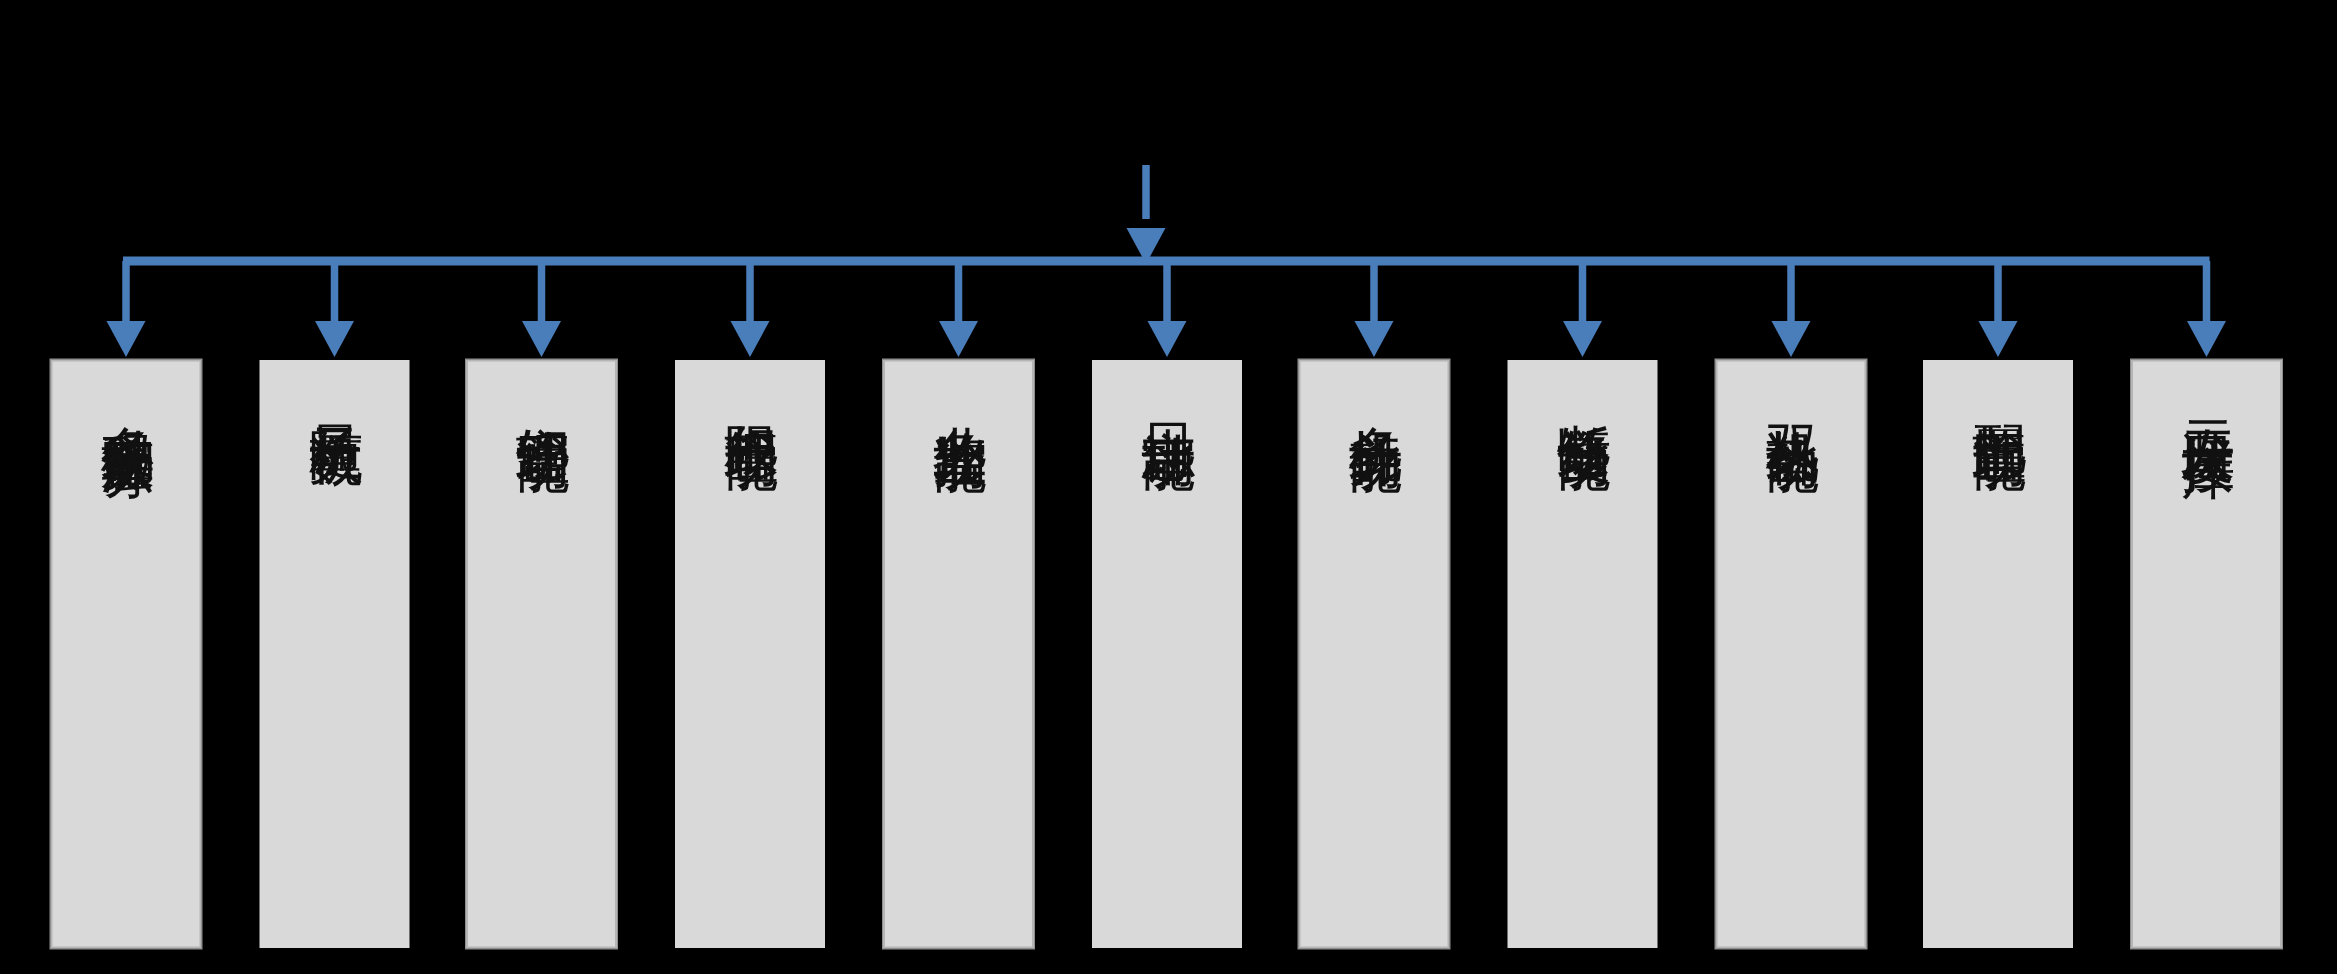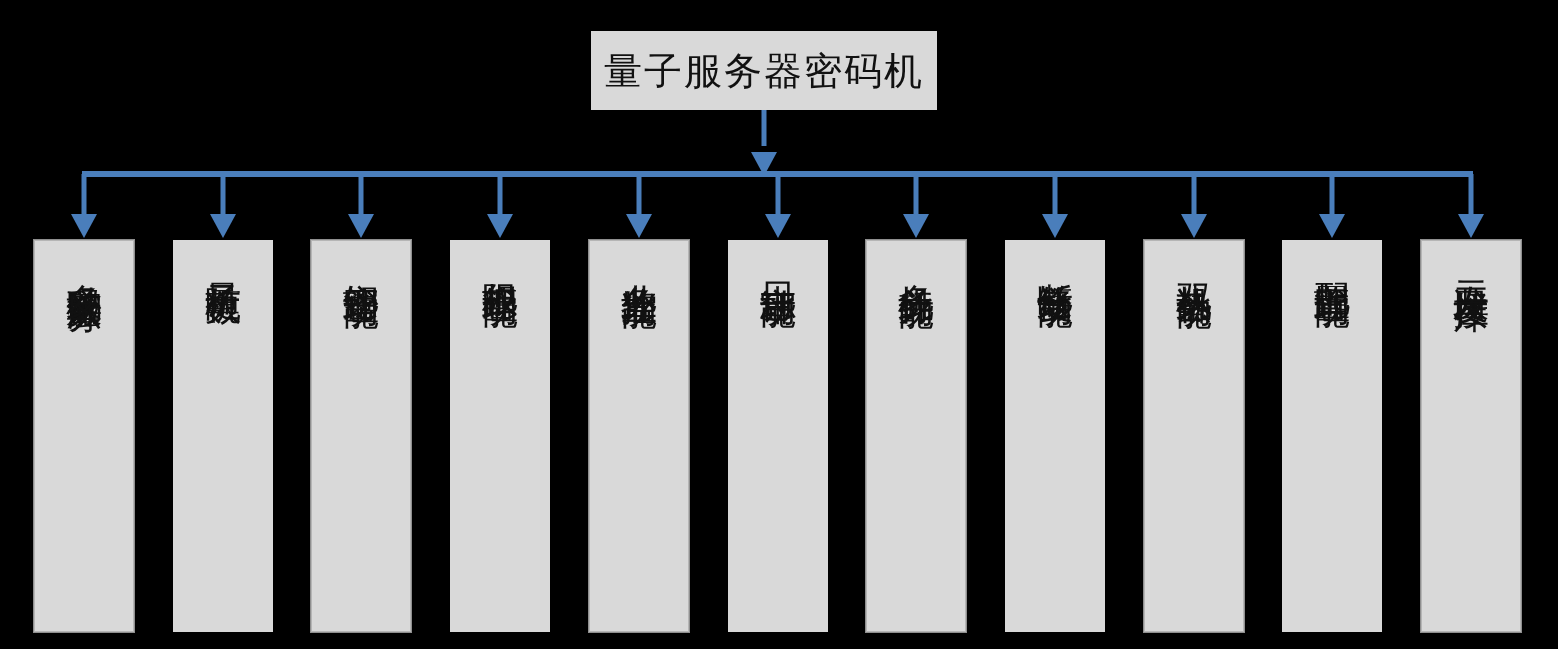--- a/index.html
+++ b/index.html
@@ -71,23 +71,20 @@
     color: #111111;
     letter-spacing: 2px;
     white-space: nowrap;
   }
 </style>
 </head>
 <body>
 
 <div id="canvas">
 
-  <div class="root-node">
-    <span class="root-label">量子服务器密码机</span>
-  </div>
 
   <svg class="connectors" viewBox="0 0 1558 649" width="1558" height="649">
     <g id="connector-group" fill="#4a7ebb" stroke="none">
         <rect x="761.5" y="110" width="5" height="36" fill="#4a7ebb"></rect>
         <polygon points="751,152 777,152 764,176" fill="#4a7ebb"></polygon>
         <rect x="82" y="171" width="1391" height="6" fill="#4a7ebb"></rect>
         <rect x="81.5" y="174" width="5" height="40" fill="#4a7ebb"></rect>
         <polygon points="71,214 97,214 84,238" fill="#4a7ebb"></polygon>
         <rect x="220.5" y="174" width="5" height="40" fill="#4a7ebb"></rect>
         <polygon points="210,214 236,214 223,238" fill="#4a7ebb"></polygon>

